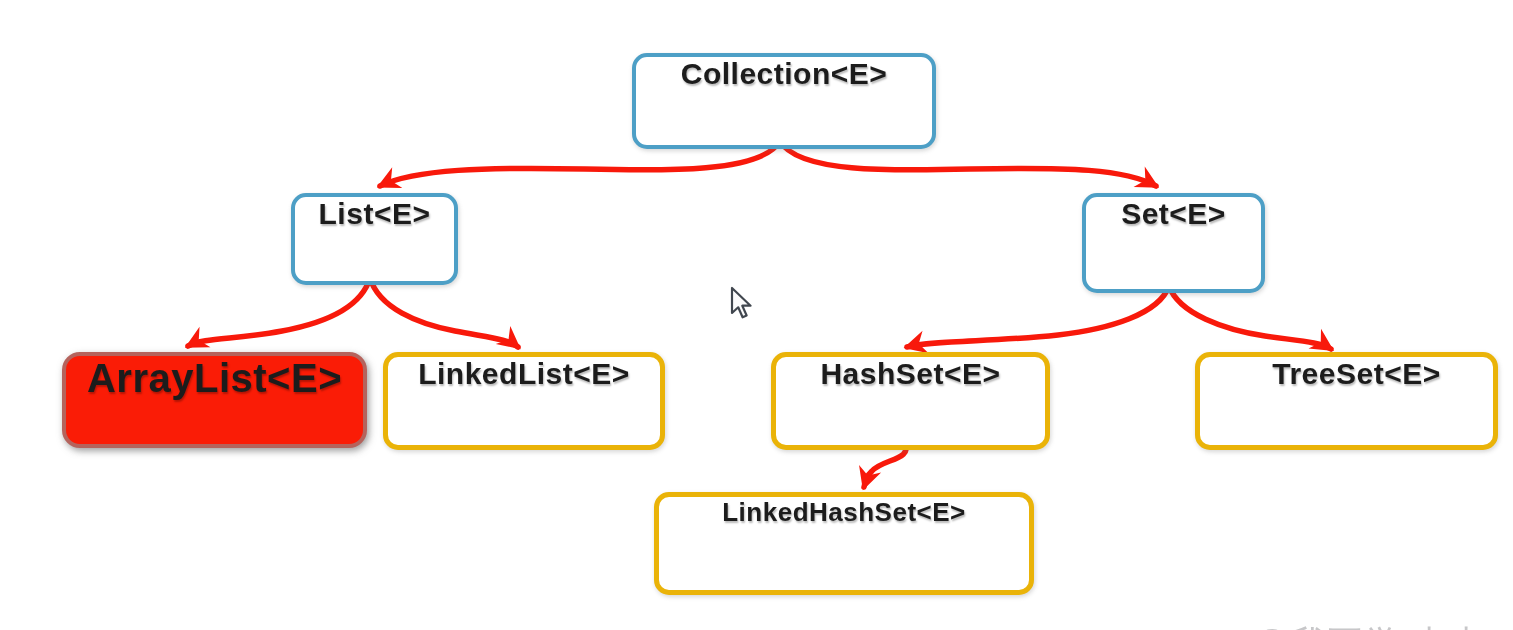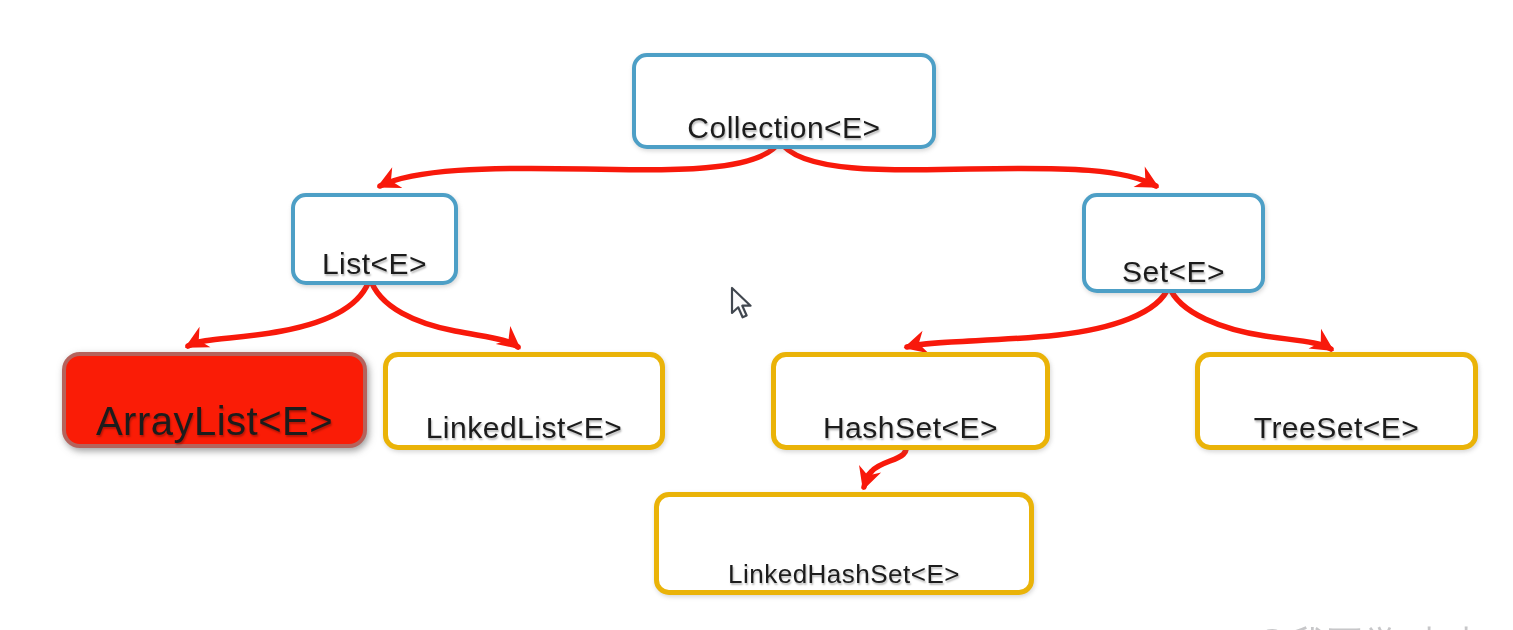--- a/index.html
+++ b/index.html
@@ -4,39 +4,39 @@
 <style>
   html,body{margin:0;padding:0;}
   body{
     width:1513px;height:630px;position:relative;overflow:hidden;
     background:#ffffff;
     font-family:"Liberation Sans","DejaVu Sans",sans-serif;
   }
   #canvas{position:absolute;inset:0;width:1513px;height:630px;}
   svg.arrows{position:absolute;left:0;top:0;width:1513px;height:630px;pointer-events:none;}
   .node{
-    position:absolute;display:flex;align-items:flex-end;justify-content:center;
+    position:absolute;display:flex;align-items:flex-start;justify-content:center;
     background:#ffffff;border-radius:15px;
-    font-weight:400;color:#1c1c1c;font-size:30px;letter-spacing:.5px;
+    font-weight:700;color:#1c1c1c;font-size:30px;letter-spacing:.5px;
     text-shadow:1px 2px 2px rgba(0,0,0,0.28);
     box-shadow:1px 2px 4px rgba(110,110,110,0.28);
   }
   .node.blue{border:4px solid #4d9fc6;}
   .node.red-outline{border:5px solid #eab308;}
   .node.red-filled{
     background:#fa1c06;border:4px solid #b5635c;
     box-shadow:2px 3px 7px rgba(80,80,80,0.55);
   }
   #node-collection{left:632px;top:53px;width:296px;height:88px;}
   #node-list{left:291px;top:193px;width:159px;height:84px;}
   #node-set{left:1082px;top:193px;width:175px;height:92px;}
   #node-arraylist{left:30px;top:352px;width:297px;height:88px;font-size:40px;border-radius:18px;margin-left:32px;}
   #node-linkedlist{left:383px;top:352px;width:272px;height:88px;}
   #node-hashset{left:771px;top:352px;width:269px;height:88px;}
-  #node-treeset{left:1195px;top:352px;width:273px;height:88px;}
+  #node-treeset{left:1195px;top:352px;width:273px;height:88px;padding-left:20px;}
   #node-linkedhashset{left:654px;top:492px;width:370px;height:93px;font-size:26px;}
   .watermark-gray{
     position:absolute;right:8px;top:620px;
     font-size:36px;color:#c7c7c9;letter-spacing:1px;white-space:nowrap;
   }
   .watermark-green{
     position:absolute;right:11px;top:630px;
     font-size:20px;font-weight:bold;color:#1d4ed8;letter-spacing:-1px;
     white-space:nowrap;z-index:5;
   }

